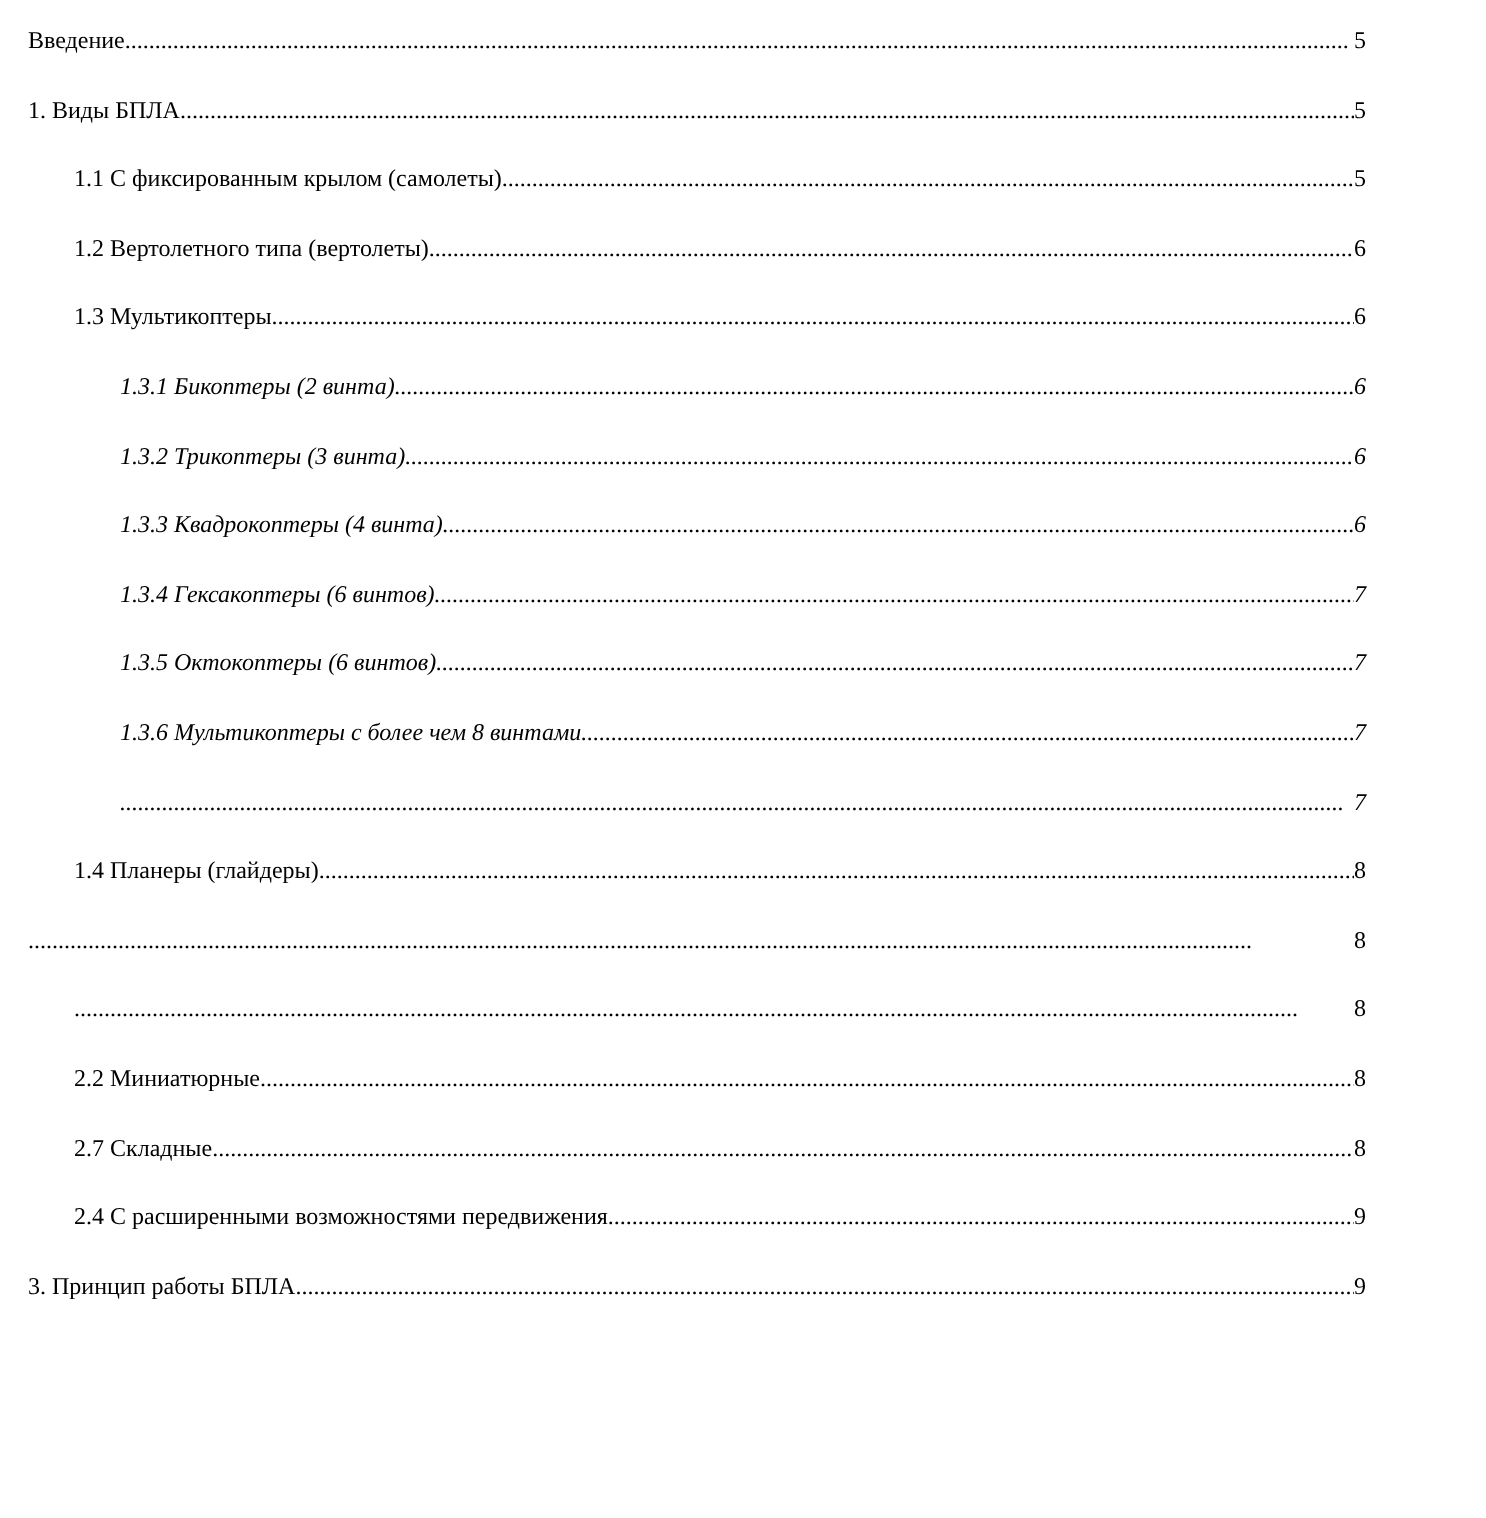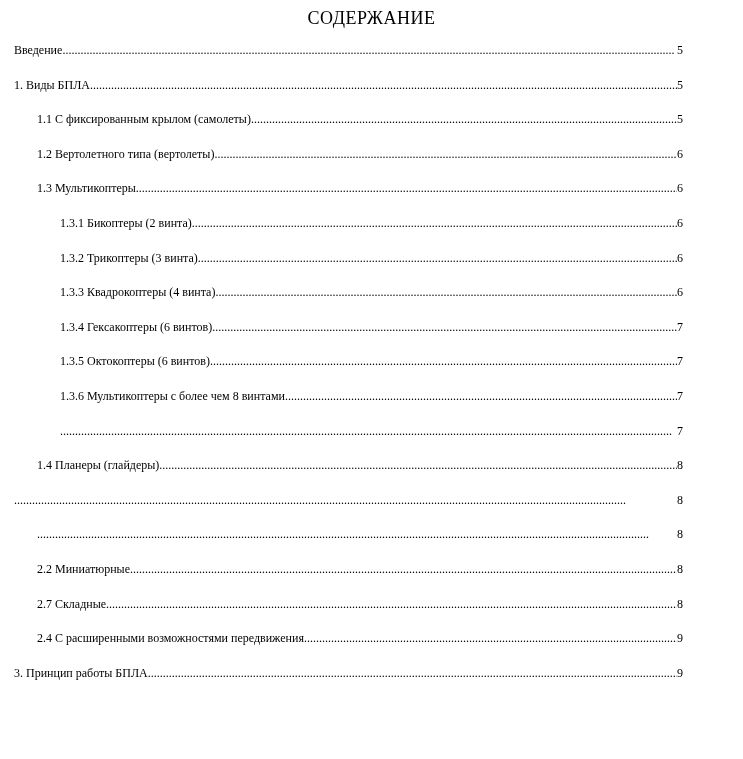--- a/index.html
+++ b/index.html
@@ -28,21 +28,21 @@
   }
   .toc-row {
     display: flex;
     align-items: flex-start;
     font-size: 12px;
     line-height: 34.6px;
     white-space: nowrap;
   }
   .toc-row.level-0 { padding-left: 0; }
   .toc-row.level-1 { padding-left: 23px; }
-  .toc-row.level-2 { padding-left: 46px; }
+  .toc-row.level-2 { padding-left: 46px; font-style: italic; }
   .toc-label {
     flex: 0 0 auto;
   }
   .toc-leader {
     flex: 1 1 auto;
     overflow: hidden;
     white-space: nowrap;
     min-width: 10px;
   }
   .toc-leader::after {
@@ -50,21 +50,20 @@
   }
   .toc-page {
     flex: 0 0 auto;
     text-align: right;
   }
 </style>
 </head>
 <body>
 
 <div class="page">
-  <div class="toc-title">СОДЕРЖАНИЕ</div>
   <div class="toc-list">
       <div class="toc-row level-0">
         <span class="toc-label">Введение</span>
         <span class="toc-leader"></span>
         <span class="toc-page">5</span>
       </div>
       <div class="toc-row level-0">
         <span class="toc-label">1. Виды БПЛА</span>
         <span class="toc-leader"></span>
         <span class="toc-page">5</span>

